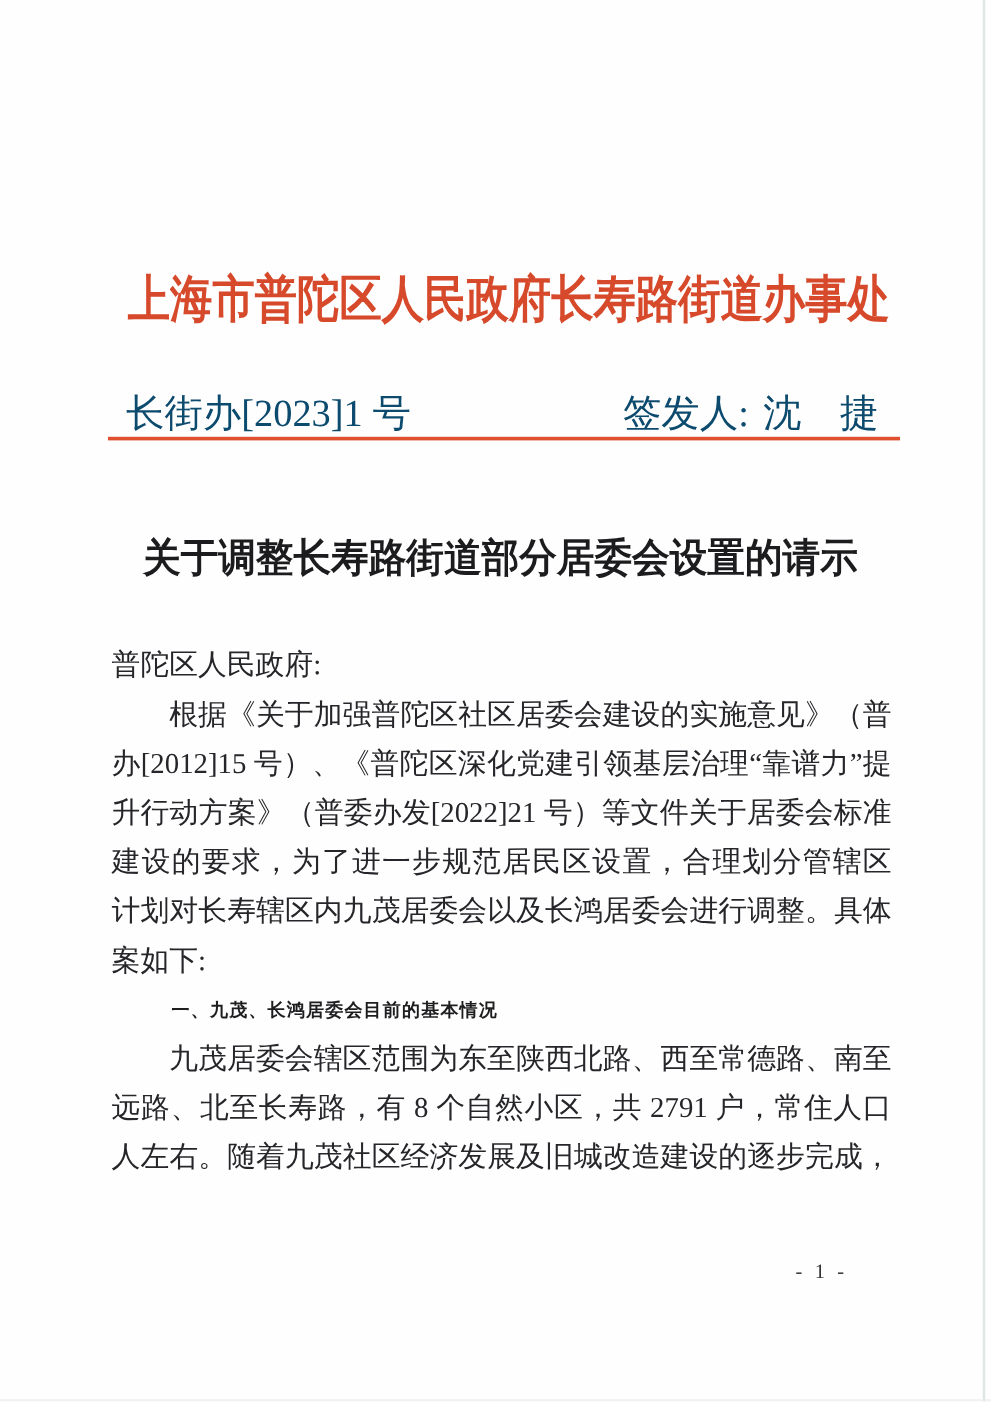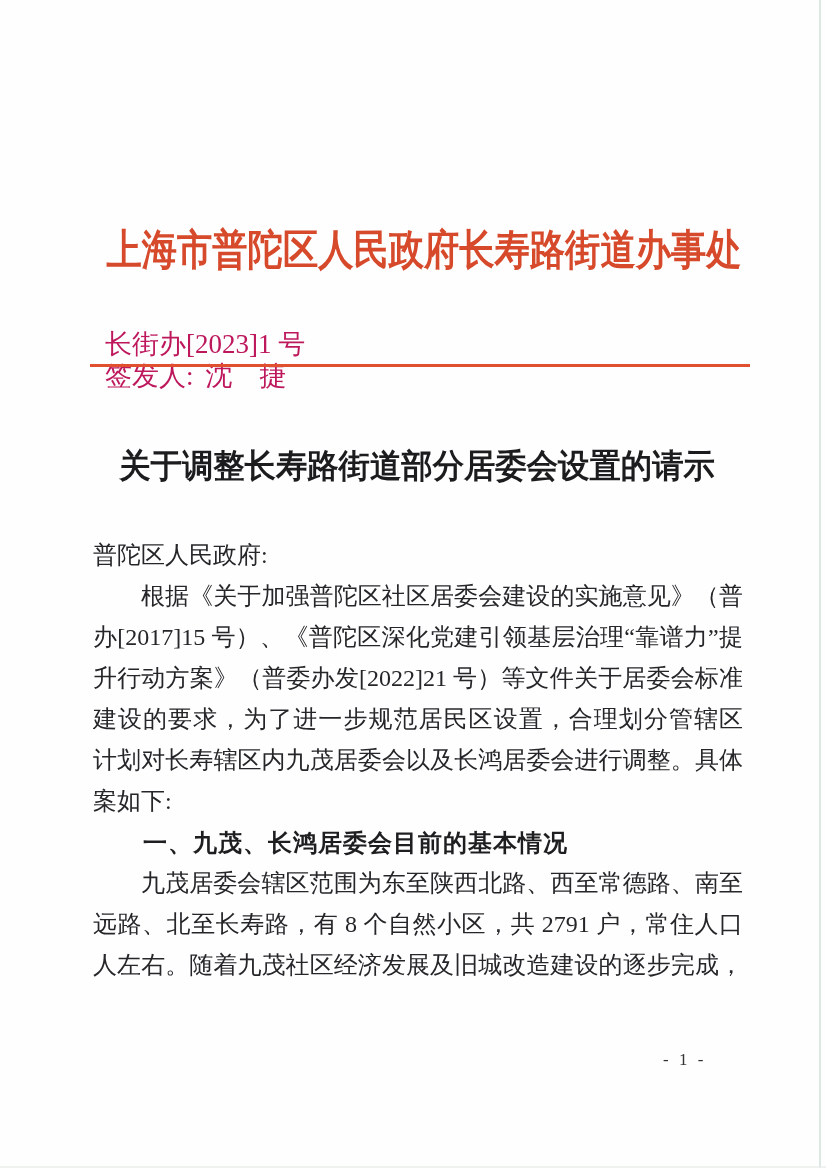--- a/index.html
+++ b/index.html
@@ -35,23 +35,22 @@
     color: #d7492b;
     transform: scaleX(0.84);
     transform-origin: 50% 50%;
     white-space: nowrap;
   }
   
   .docnum-row {
     position: absolute; top: 328px; left: 105px;
     width: 627px; height: 32px; line-height: 32px;
     display: flex; justify-content: space-between;
-    font-size: 27px; color: #be185d;
+    font-size: 32px; color: #0c4a6e;
     white-space: nowrap;
-    flex-direction: column;
   }
   .signer { display: flex; gap: 12px; align-items: center; }
   
   .red-rule {
     position: absolute; top: 364px; left: 90px;
     width: 660px; height: 3px;
     background: #e0502e;
   }
   
   .doc-title {
@@ -75,21 +74,21 @@
     overflow: hidden;
   }
   .indent { text-indent: 2em; }
   .just {
     text-align: justify;
     text-align-last: justify;
   }
   .heading {
     font-family: "Liberation Sans", "DejaVu Sans", sans-serif;
     font-weight: bold;
-    font-size: 24px;
+    font-size: 15px;
     color: #1e1e20;
     text-indent: 50px;
     letter-spacing: 1px;
   }
   
   .page-num {
     position: absolute; top: 1050px; left: 663px;
     font-size: 17px; color: #333;
     letter-spacing: 3px;
     white-space: nowrap;
@@ -110,21 +109,21 @@
     </span>
   </div>
 
   <div class="red-rule"></div>
 
   <div class="doc-title">关于调整长寿路街道部分居委会设置的请示</div>
 
   <div class="body-block">
     <div class="bline">普陀区人民政府:</div>
     <div class="bline indent just">根据《关于加强普陀区社区居委会建设的实施意见》（普委</div>
-    <div class="bline just">办[2017]15 号）、《普陀区深化党建引领基层治理“靠谱力”提</div>
+    <div class="bline just">办[2012]15 号）、《普陀区深化党建引领基层治理“靠谱力”提</div>
     <div class="bline just">升行动方案》（普委办发[2022]21 号）等文件关于居委会标准化</div>
     <div class="bline just">建设的要求，为了进一步规范居民区设置，合理划分管辖区域，</div>
     <div class="bline just">计划对长寿辖区内九茂居委会以及长鸿居委会进行调整。具体方</div>
     <div class="bline">案如下:</div>
     <div class="bline heading">一、九茂、长鸿居委会目前的基本情况</div>
     <div class="bline indent just">九茂居委会辖区范围为东至陕西北路、西至常德路、南至安</div>
     <div class="bline just">远路、北至长寿路，有 8 个自然小区，共 2791 户，常住人口 6698</div>
     <div class="bline just">人左右。随着九茂社区经济发展及旧城改造建设的逐步完成，社</div>
   </div>
 

